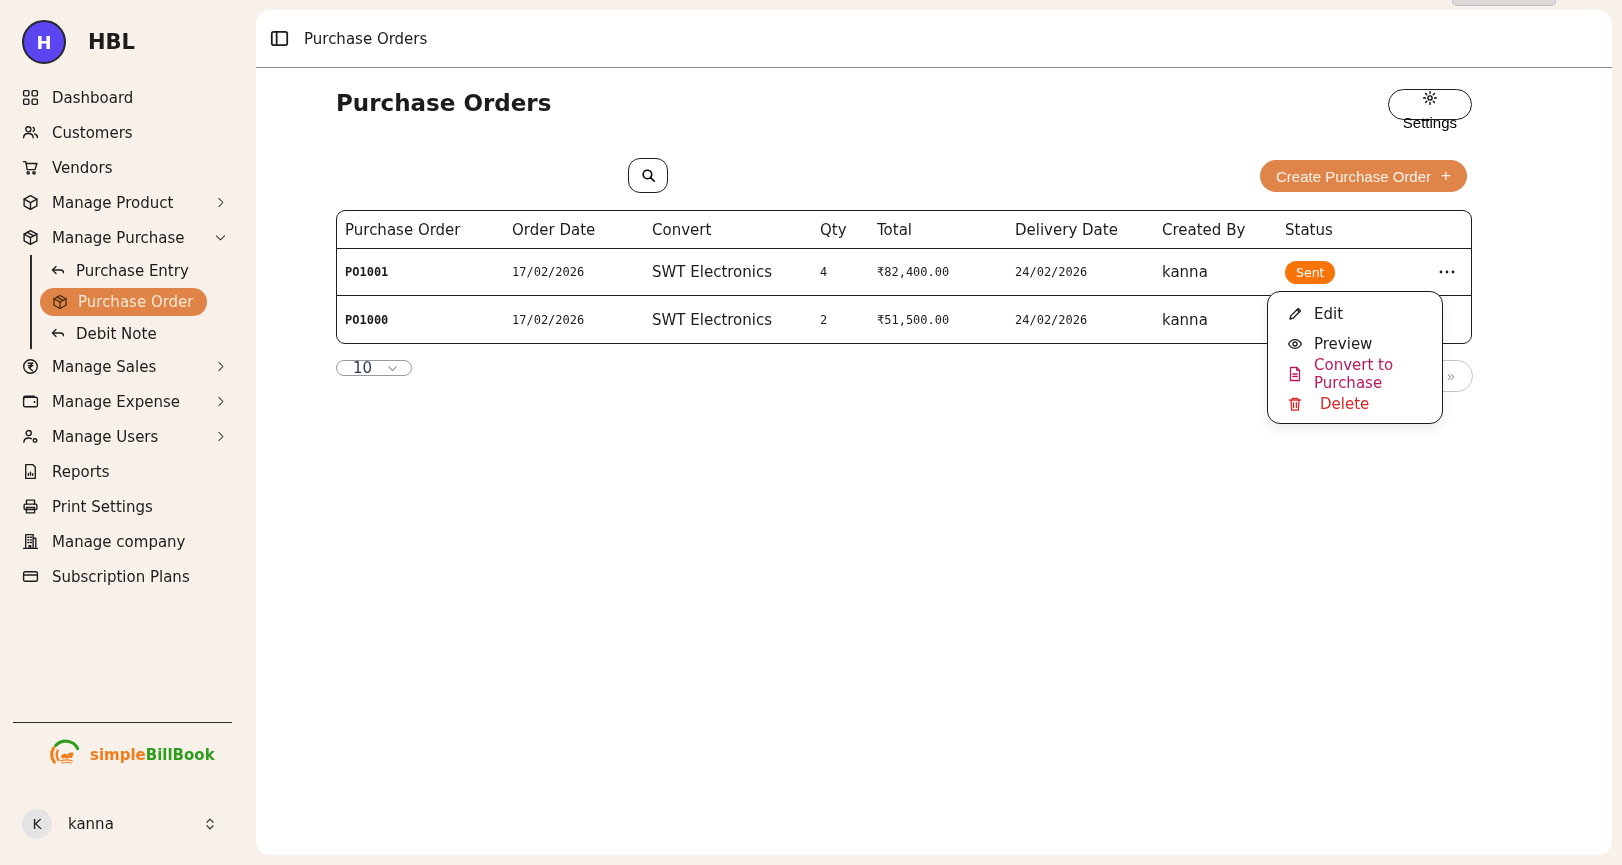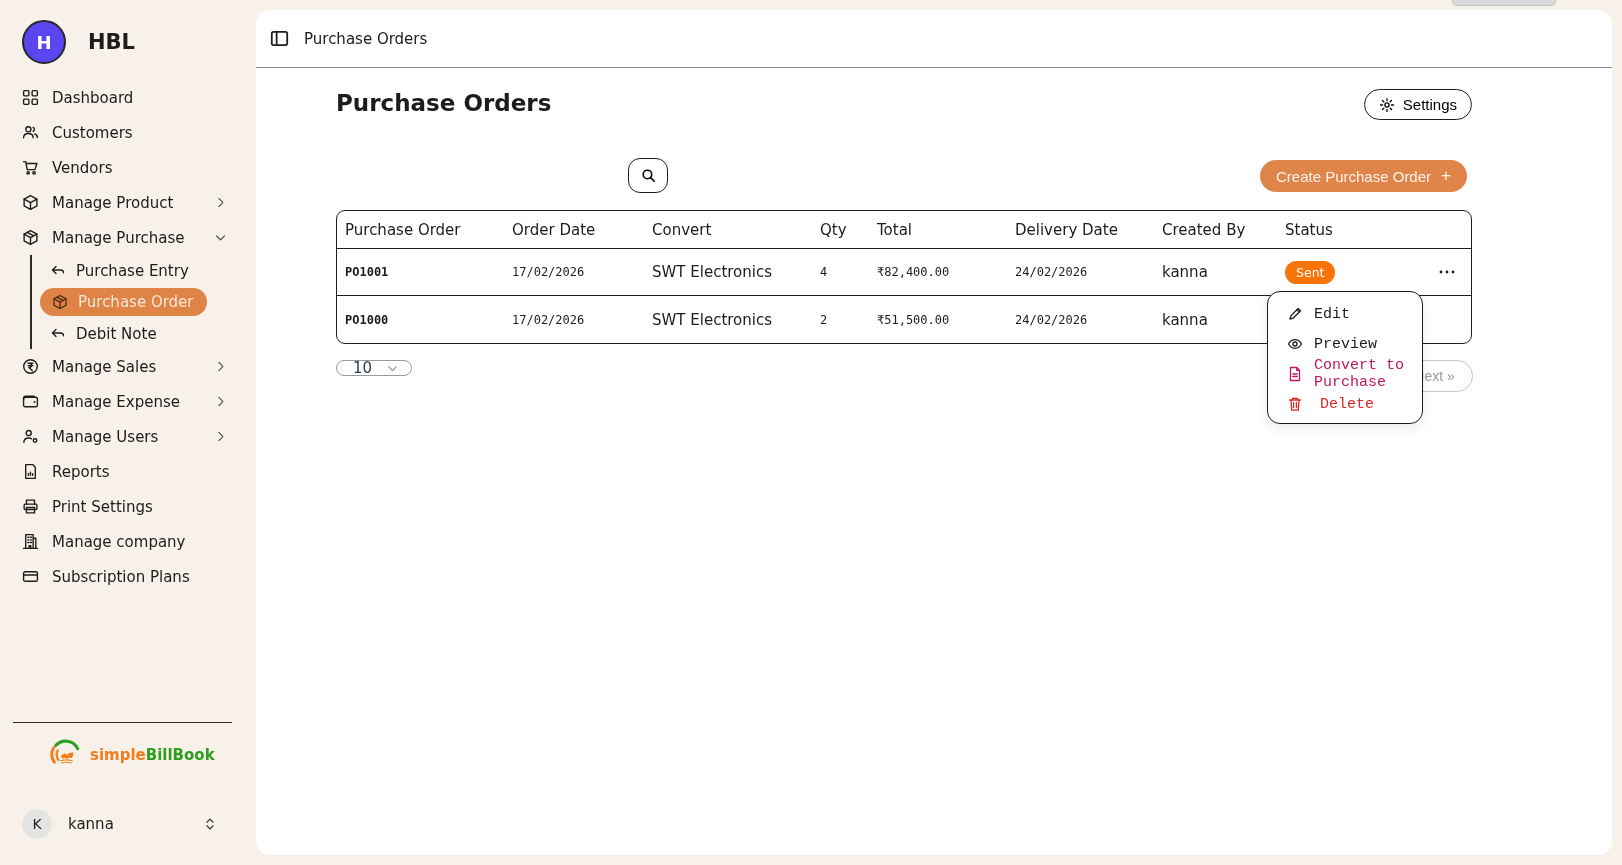--- a/index.html
+++ b/index.html
@@ -37,21 +37,21 @@
   .user-avatar { width:30px; height:30px; border-radius:50%; background:#e4e4e4; color:#222;
     display:flex; align-items:center; justify-content:center; font-size:14px; }
   .user-name { font-size:15px; }
   .updown { margin-left:auto; margin-right:28px; color:#2a2a2a; }
 
   
   .card { position:absolute; left:256px; top:10px; width:1356px; height:845px; background:#fff; border-radius:14px; }
   .topbar { height:58px; border-bottom:1px solid #8a8a8a; display:flex; align-items:center; gap:15px; padding-left:14px; }
   .page-title { position:absolute; left:80px; top:80px; font-size:23px; font-weight:700; }
   .settings-btn { position:absolute; right:140px; top:79px; height:31px; display:flex; align-items:center; gap:8px;
-    padding:0 14px; border:1.5px solid #1e1e1e; border-radius:16px; background:#fff; font-size:15px; cursor:pointer; }
+    padding:0 14px; border:1.5px solid #1e1e1e; border-radius:16px; background:#fff; font-size:15px; cursor:pointer;flex-direction:column; }
   .search-input { position:absolute; left:80px; top:148px; width:283px; height:35px; border:1.5px solid #8d8d8d;
     border-radius:18px; padding:0 16px; font-size:15px; font-family:inherit; color:#1c1c1c; background:#fff; outline:none; }
   .search-input::placeholder { color:#5f6368; }
   .search-btn { position:absolute; left:372px; top:148px; width:40px; height:35px; border:1.5px solid #1e1e1e;
     border-radius:12px; background:#fff; display:flex; align-items:center; justify-content:center; cursor:pointer; }
   .create-btn { position:absolute; right:145px; top:150px; height:32px; display:flex; align-items:center; gap:10px;
     padding:0 16px; background:#e0854a; color:#fdf3ea; border:none; border-radius:16px; font-size:15px; cursor:pointer; }
   .create-btn .plus { font-size:17px; }
 
   
@@ -67,22 +67,22 @@
 
   
   .page-size { position:absolute; left:80px; top:350px; width:76px; height:16px; border:1.5px solid #9a9a9a; border-radius:16px;
     display:flex; align-items:center; justify-content:space-between; padding:0 12px 0 16px; background:#fff; cursor:pointer; }
   .page-size .val { color:#2e3a4e; font-size:15px; }
   .page-size .chev { color:#8a8a8a; }
   .next-btn { position:absolute; right:139px; top:350px; height:32px; min-width:77px; border:1.5px solid #c6c6c6; border-radius:16px;
     background:#fff; color:#9a9a9a; font-size:14px; display:flex; align-items:center; justify-content:center; cursor:default; }
 
   
-  .context-menu { position:absolute; left:1011px; top:281px; width:156px; height:133px; background:#fff;
-    border:1.5px solid #1b1b1b; border-radius:13px; box-shadow:0 5px 12px rgba(0,0,0,.08); z-index:10; padding-top:7px;font-family:Liberation Mono, monospace; }
+  .context-menu { position:absolute; left:1011px; top:281px; width:176px; height:133px; background:#fff;
+    border:1.5px solid #1b1b1b; border-radius:13px; box-shadow:0 5px 12px rgba(0,0,0,.08); z-index:10; padding-top:7px; }
   .menu-item { display:flex; align-items:center; gap:11px; height:30px; padding-left:19px; cursor:pointer; }
   .menu-item.green { color:#be185d; }
   .menu-item.red { color:#dc2626; }
   .menu-item.red .mi-label { margin-left:6px; }
 
   .top-tab { position:absolute; left:1452px; top:0; width:104px; height:6px; background:#dadada; border:1px solid #c2c2c2; border-top:none; border-radius:0 0 5px 5px; }
 </style>
 </head>
 <body>
 

